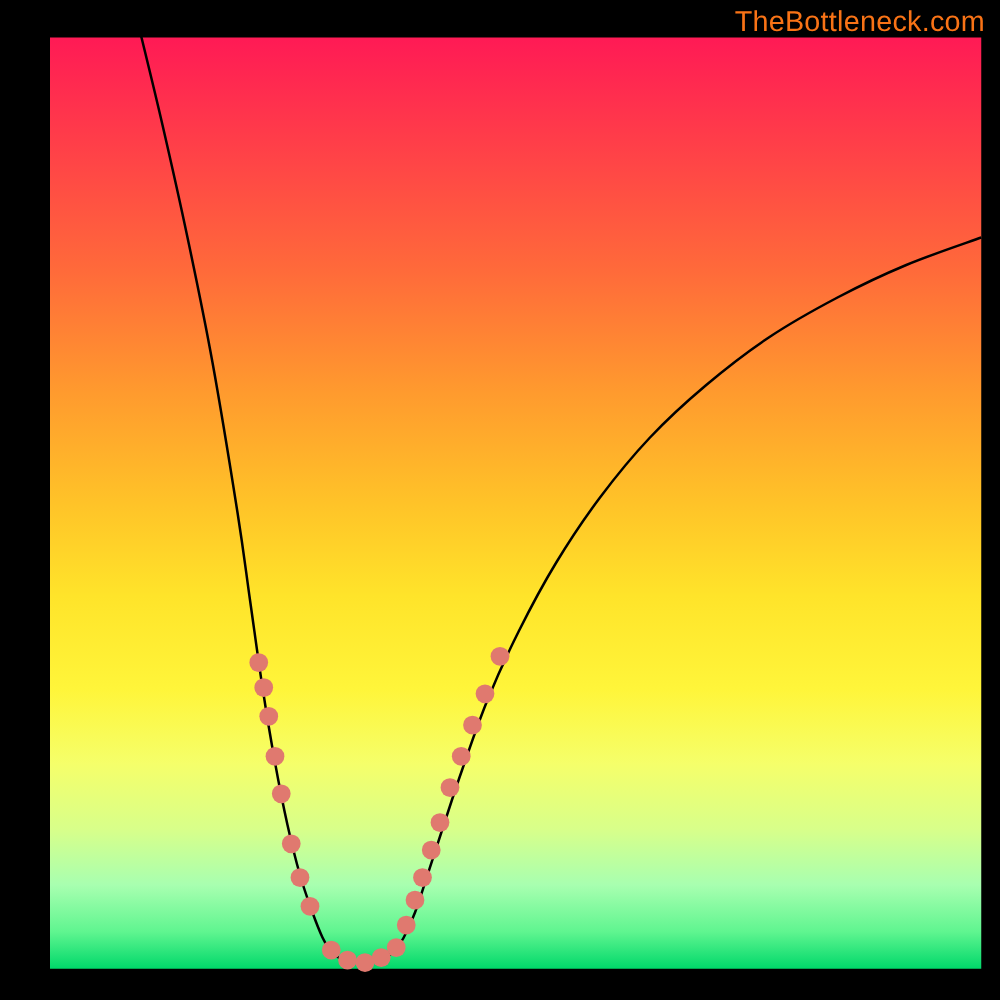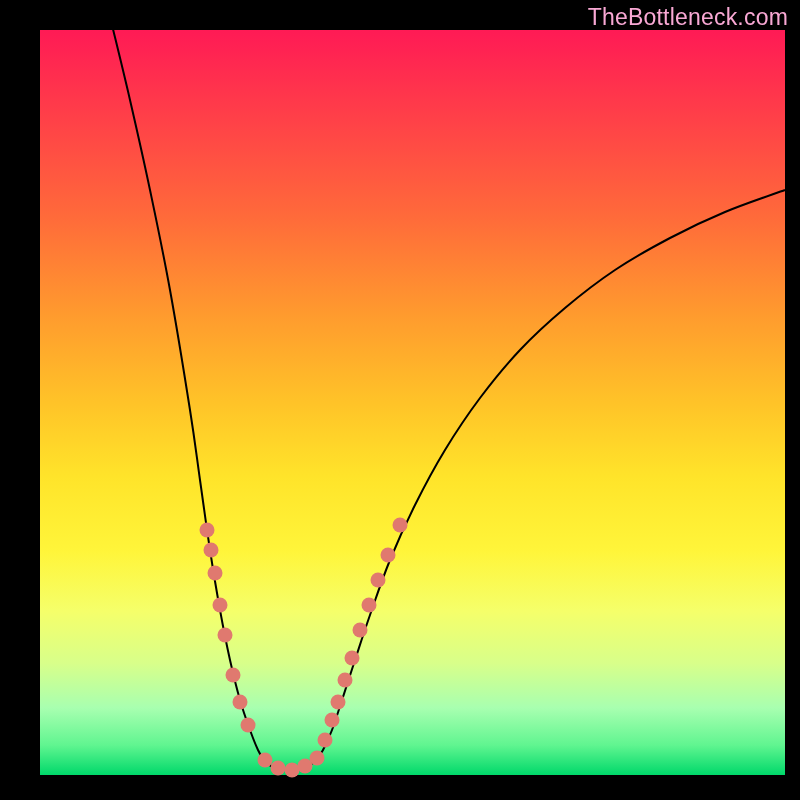--- a/index.html
+++ b/index.html
@@ -37,21 +37,21 @@
       #d8ff8a 85%,
       #a8ffb0 91%,
       #60f590 96%,
       #00d86a 100%
     );
   }
   #watermark {
     position: absolute;
     top: 4px;
     right: 12px;
-    color: #f9a8d4;
+    color: #f97316;
     font-size: 23px;
     font-weight: 400;
     letter-spacing: 0.2px;
   }
   svg#curve {
     position: absolute;
     left: 0;
     top: 0;
     width: 745px;
     height: 745px;

